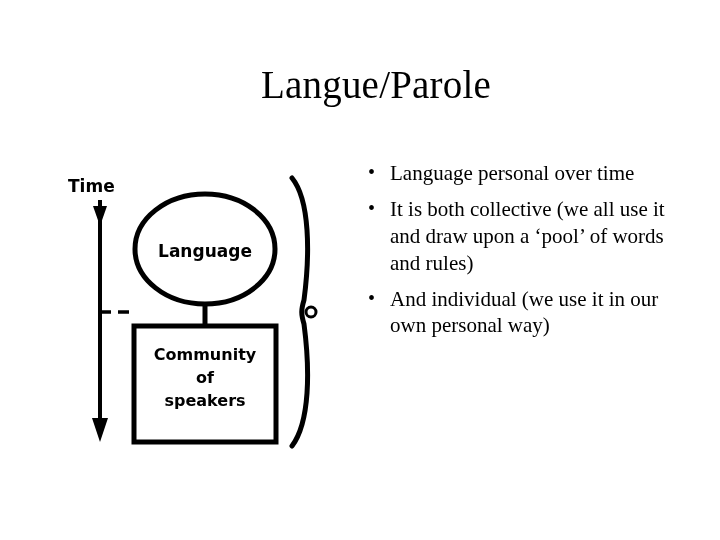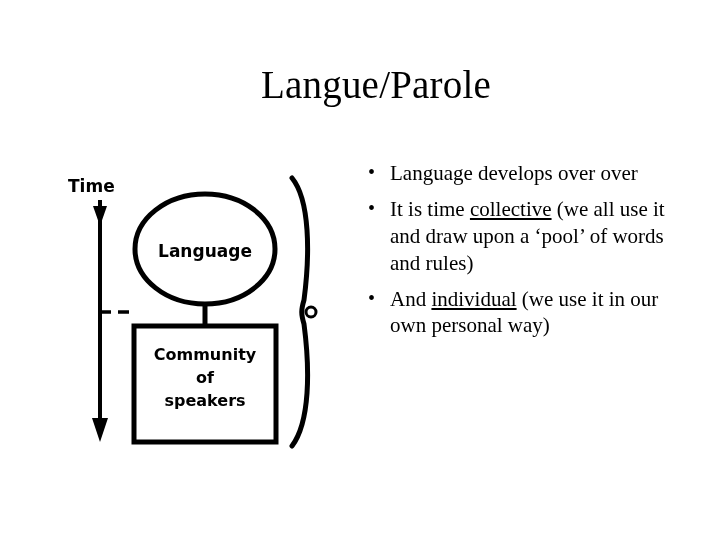--- a/index.html
+++ b/index.html
@@ -68,21 +68,20 @@
     flex: 0 0 auto;
     width: 22px;
     font-size: 20px;
     line-height: 1.28;
     text-align: left;
   }
   .bullet .btext {
     flex: 1 1 auto;
   }
   .u {
-    text-decoration: underline;
   }
 </style>
 </head>
 <body>
 
 <div class="slide">
 
   <div class="slide-title">Langue/Parole</div>
 
   <div class="diagram">
@@ -108,26 +107,26 @@
 
       <path d="M 244 14 C 262 36, 262 90, 256 136 C 253 146, 253 150, 256 160 C 262 206, 262 258, 244 282" fill="none" stroke="#000" stroke-width="5" stroke-linecap="round"></path>
       <circle cx="263" cy="148" r="5" fill="none" stroke="#000" stroke-width="3"></circle>
     </svg>
   </div>
 
   <div class="bullets">
 
     <div class="bullet">
       <span class="dot">•</span>
-      <span class="btext"><span>Language develops over over</span></span>
+      <span class="btext"><span>Language personal over time</span></span>
     </div>
 
     <div class="bullet">
       <span class="dot">•</span>
-      <span class="btext"><span>It is time </span><span class="u">collective</span><span> (we all use it and draw upon a ‘pool’ of words and rules)</span></span>
+      <span class="btext"><span>It is both </span><span class="u">collective</span><span> (we all use it and draw upon a ‘pool’ of words and rules)</span></span>
     </div>
 
     <div class="bullet">
       <span class="dot">•</span>
       <span class="btext"><span>And </span><span class="u">individual</span><span> (we use it in our own personal way)</span></span>
     </div>
 
   </div>
 
 </div>

